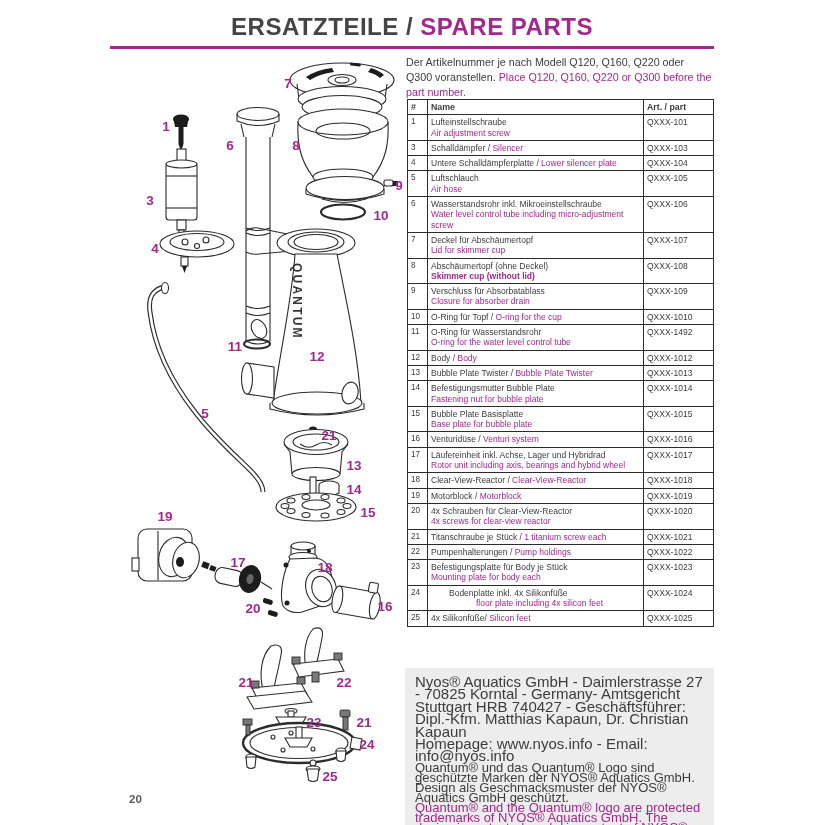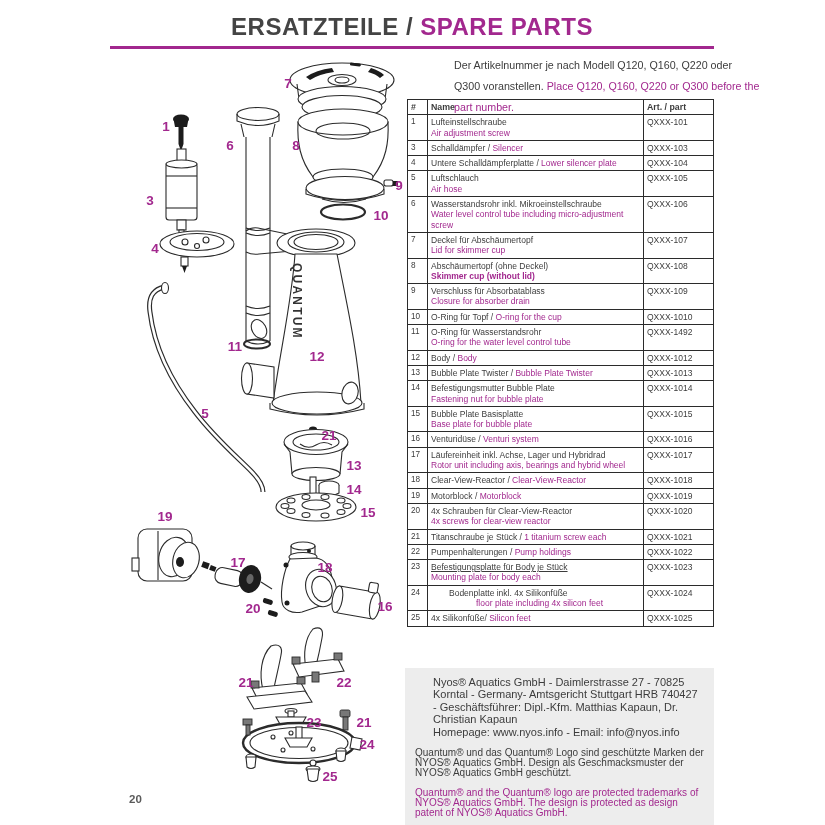--- a/index.html
+++ b/index.html
@@ -9,43 +9,43 @@
     background:#ffffff; font-family:"Liberation Sans", sans-serif; color:var(--ink);
   }
   .title {
     position:absolute; left:110px; top:13px; width:604px; text-align:center;
     font-size:24px; font-weight:600; letter-spacing:0.5px; color:#444444; white-space:pre;
   }
   .title .en { color:var(--accent); }
   .rule { position:absolute; left:110px; top:46px; width:604px; height:3px; background:var(--accent); }
   .intro {
     position:absolute; left:406px; top:55px; width:306px;
-    font-size:10.7px; line-height:21px; color:#3c3c3c;margin-left:48px;
+    font-size:10.7px; line-height:15px; color:#3c3c3c;
   }
   .intro .en { color:var(--accent); }
   table.parts {
     position:absolute; left:407px; top:99px; width:307px;
     border-collapse:collapse; table-layout:fixed;
     font-size:8.5px; line-height:10.3px; color:var(--ink);
   }
   table.parts th, table.parts td {
     border:1px solid #2b2b2b; padding:2px 3px; vertical-align:top; text-align:left;
     overflow:hidden;
   }
   table.parts th { font-weight:bold; font-size:8.8px; }
   col.c-num { width:20px; }
   col.c-art { width:70px; }
   td.cnum { font-size:8.2px; }
   .en { color:var(--accent); }
   .footer {
     position:absolute; left:405px; top:668px; width:309px; box-sizing:border-box;
     background:var(--footer-bg); padding:8px 10px 9px 10px;
   }
-  .footer .line { font-size:11px; line-height:12.4px; color:#3c3c3c;margin-left:18px; }
-  .footer .legal { margin-top:10px; font-size:10px; line-height:10px; color:#3c3c3c; }
+  .footer .line { font-size:15px; line-height:12.4px; color:#3c3c3c; }
+  .footer .legal { margin-top:0; font-size:13px; line-height:10px; color:#3c3c3c; }
   .footer .legal.en { color:var(--accent); }
   .pagenum { position:absolute; left:129px; top:793px; font-size:11.5px; font-weight:bold; color:#5a5a5a; }
   svg.diagram { position:absolute; left:0; top:0; }
   svg .plbl { font-family:"Liberation Sans",sans-serif; font-size:13.5px; font-weight:bold; fill:var(--accent); text-anchor:middle; }
   svg .brand { font-family:"Liberation Sans",sans-serif; font-size:12px; font-weight:bold; letter-spacing:2.2px; fill:#333333; }
   svg .ln { stroke:#2b2b2b; stroke-width:1.1; fill:none; }
   svg .wh { stroke:#2b2b2b; stroke-width:1.1; fill:#ffffff; }
   svg .bk { fill:#1c1c1c; stroke:none; }
   svg .gy { fill:#787878; stroke:#2b2b2b; stroke-width:0.9; }
 </style>
@@ -451,21 +451,21 @@
         <td>QXXX-1021</td>
       </tr>
       <tr>
         <td class="cnum">22</td>
         <td><span class="de">Pumpenhalterungen</span><span> / </span><span class="en">Pump holdings</span></td>
         <td>QXXX-1022</td>
       </tr>
       <tr>
         <td class="cnum">23</td>
         <td>
-          <span class="de" style="display: block; text-decoration: underline;">Befestigungsplatte für Body je Stück</span>
+          <span class="de" style="display: block;">Befestigungsplatte für Body je Stück</span>
           <span class="en" style="display: block;">Mounting plate for body each</span>
         </td>
         <td>QXXX-1023</td>
       </tr>
       <tr>
         <td class="cnum">24</td>
         <td>
           <span class="de" style="display: block; padding-left: 18px;">Bodenplatte inkl. 4x Silikonfüße</span>
           <span class="en" style="display: block; padding-left: 45px;">floor plate including 4x silicon feet</span>
         </td>

